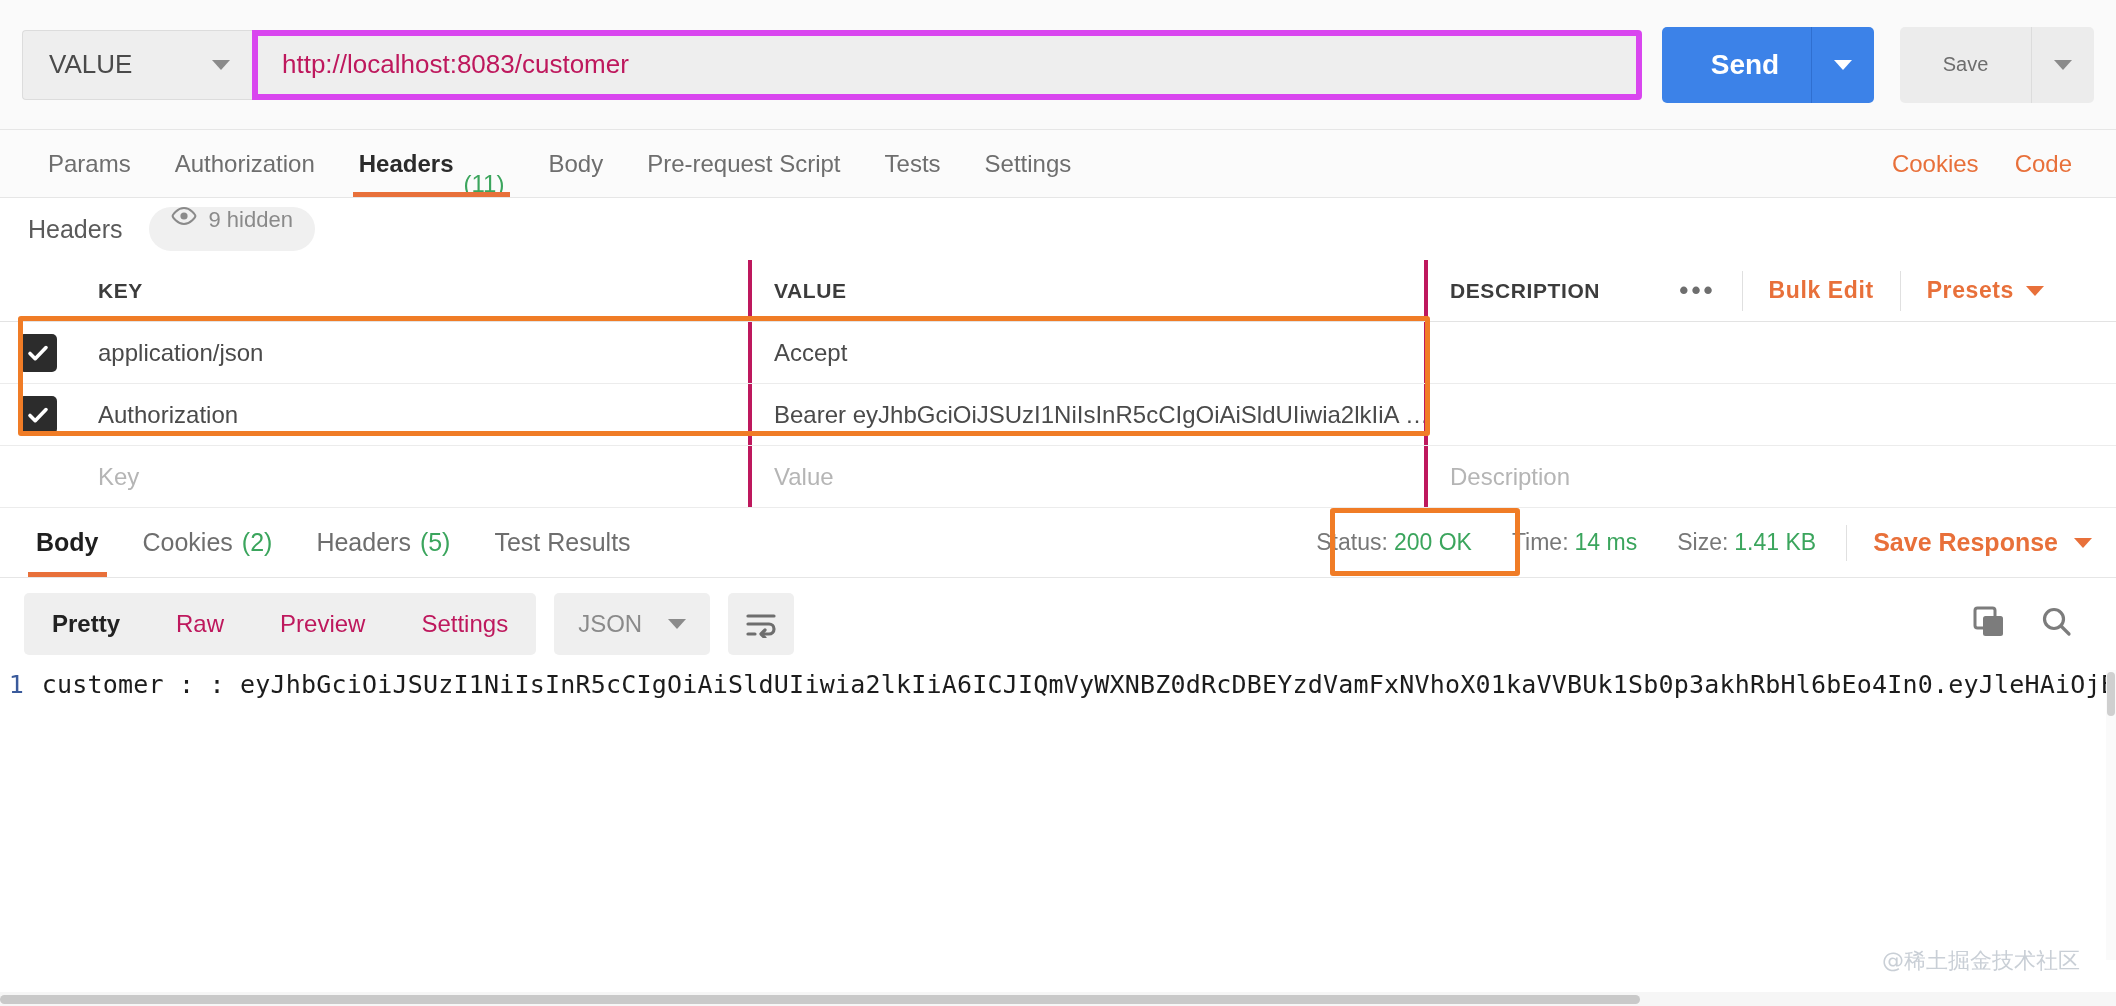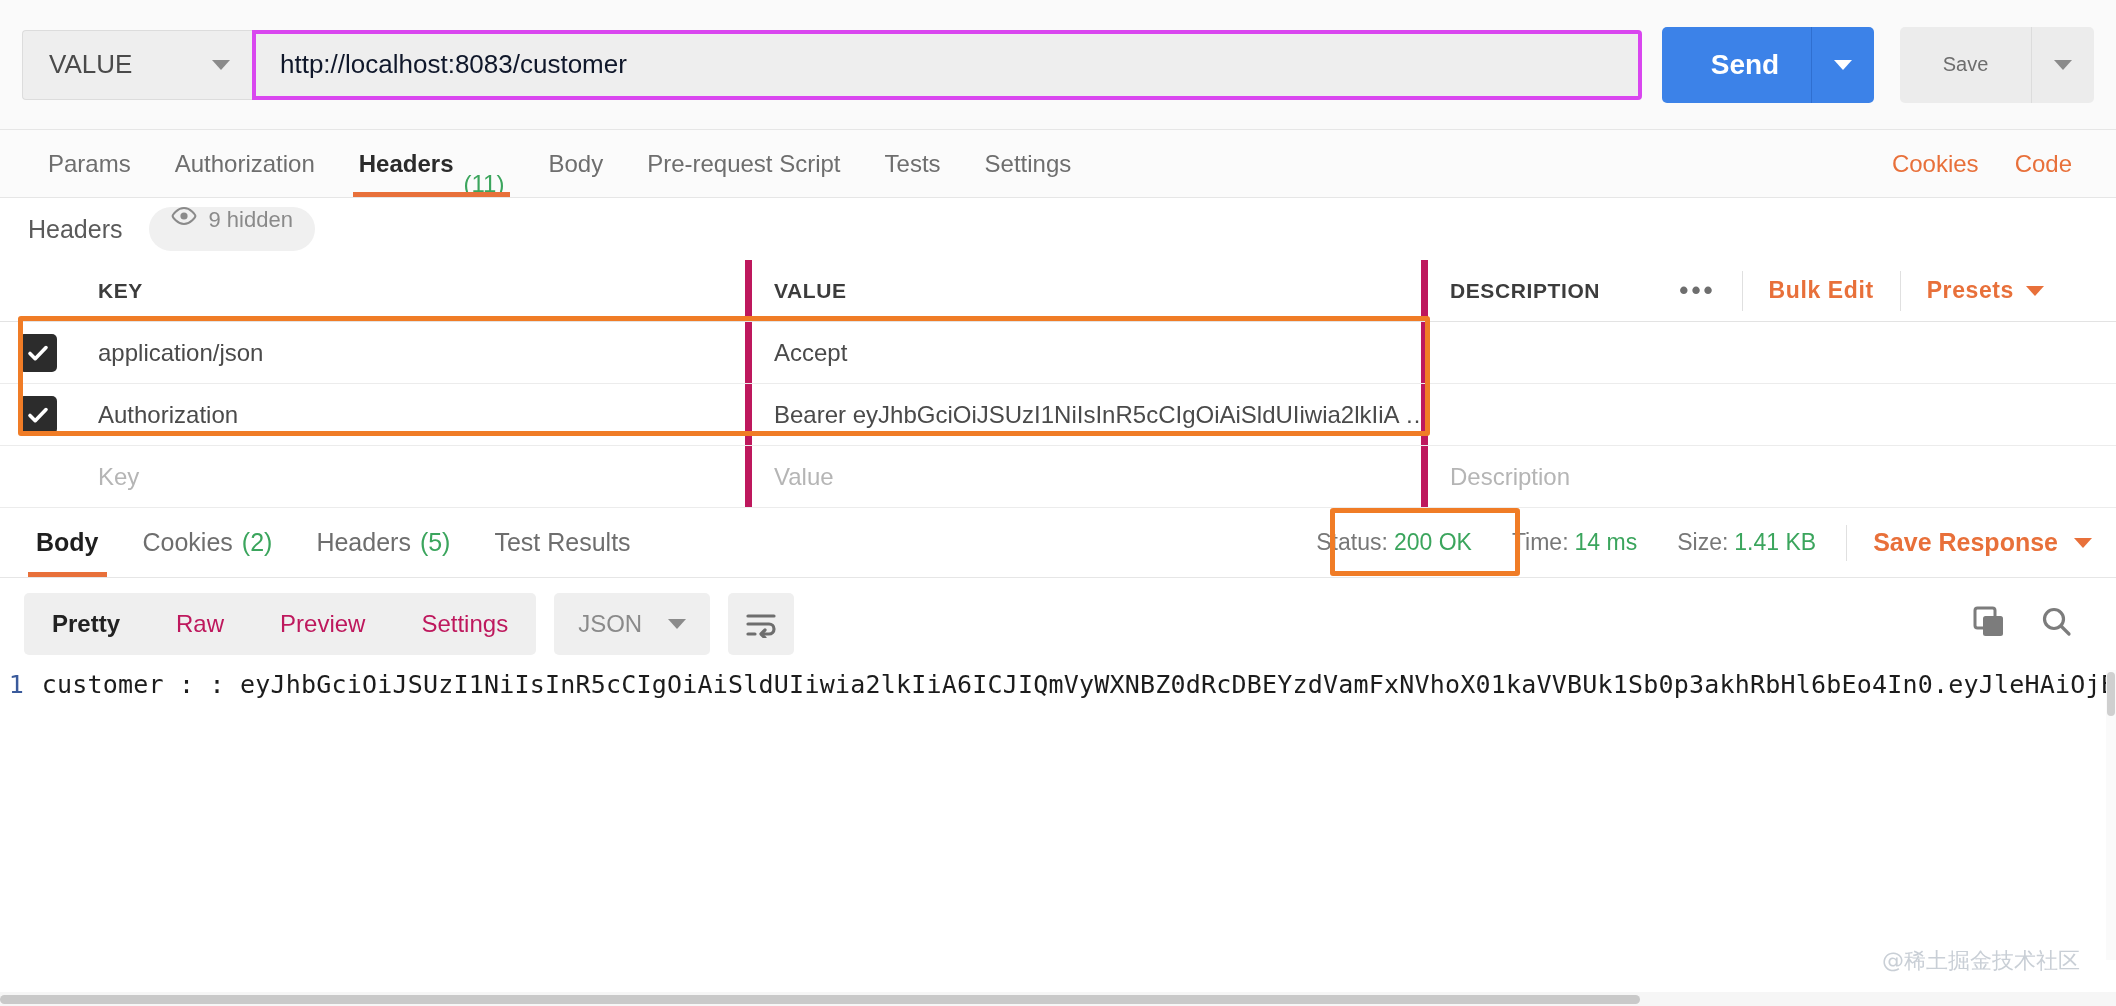--- a/index.html
+++ b/index.html
@@ -29,25 +29,25 @@
     display: flex; align-items: center; justify-content: space-between;
     padding: 0 22px 0 26px;
     font-size: 26px; color: #4a4a4a;
   }
   .caret { width: 0; height: 0; border-left: 9px solid transparent; border-right: 9px solid transparent; border-top: 10px solid #8b8b8b; }
   .caret.white { border-top-color: #ffffff; }
   .caret.orange { border-top-color: #e8703a; }
   .url-box {
     flex: 1 1 auto; height: 70px;
     background: #eeeeee;
-    border: 4px solid #d946ef;
+    border: 6px solid #d946ef;
     border-radius: 0 4px 4px 0;
     display: flex; align-items: center;
     padding: 0 24px;
-    font-size: 26px; color: #0f172a;
+    font-size: 26px; color: #be185d;
     overflow: hidden; white-space: nowrap;
   }
   .send-group { display: flex; margin-left: 20px; height: 76px; }
   .send-btn {
     background: #3c82e8; color: #fff;
     width: 150px; height: 76px;
     display: flex; align-items: center; justify-content: center;
     font-size: 28px; font-weight: bold;
     border-radius: 5px 0 0 5px;
     border-right: 1px solid #2f6fd0;
@@ -109,21 +109,21 @@
     height: 44px; display: flex; align-items: flex-start; gap: 12px;
     padding: 0 22px; color: #8a8a8a; font-size: 22px;
   }
   .eye { display: block; }
 
   
   .tbl { position: absolute; left: 0; top: 260px; width: 2116px; }
   .trow { display: flex; width: 2116px; border-bottom: 1px solid #ececec; }
   .thead { height: 62px; border-bottom: 1px solid #e3e3e3; }
   .thead .cell { font-size: 21px; color: #3c3c3c; font-weight: bold; letter-spacing: .6px; }
-  .cell { display: flex; align-items: center; padding: 0 22px; border-right: 7px solid #be185d; }
+  .cell { display: flex; align-items: center; padding: 0 22px; border-right: 4px solid #be185d; }
   .c-check { width: 76px; border-right: none; justify-content: center; padding: 0; }
   .c-key { width: 676px; }
   .c-val { width: 676px; }
   .c-desc { flex: 1 1 auto; border-right: none; }
   .body-row { height: 62px; font-size: 24px; color: #4a4a4a; }
   .body-row .c-key, .body-row .c-val { overflow: hidden; white-space: nowrap; }
   .placeholder { color: #b5b5b5; }
   .chk {
     width: 38px; height: 38px; border-radius: 5px; background: #2c2c2c;
     display: flex; align-items: center; justify-content: center;

